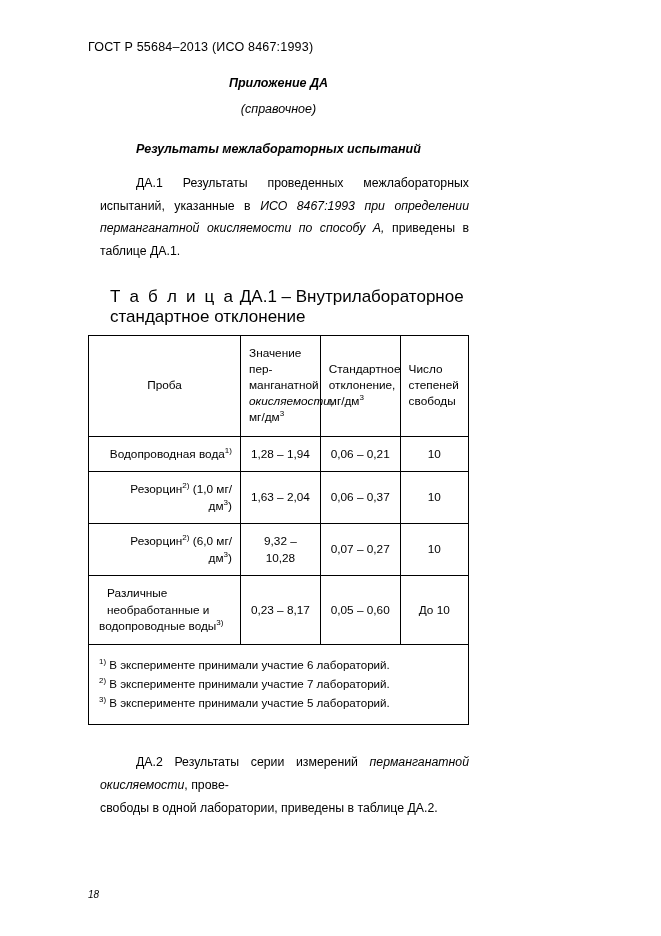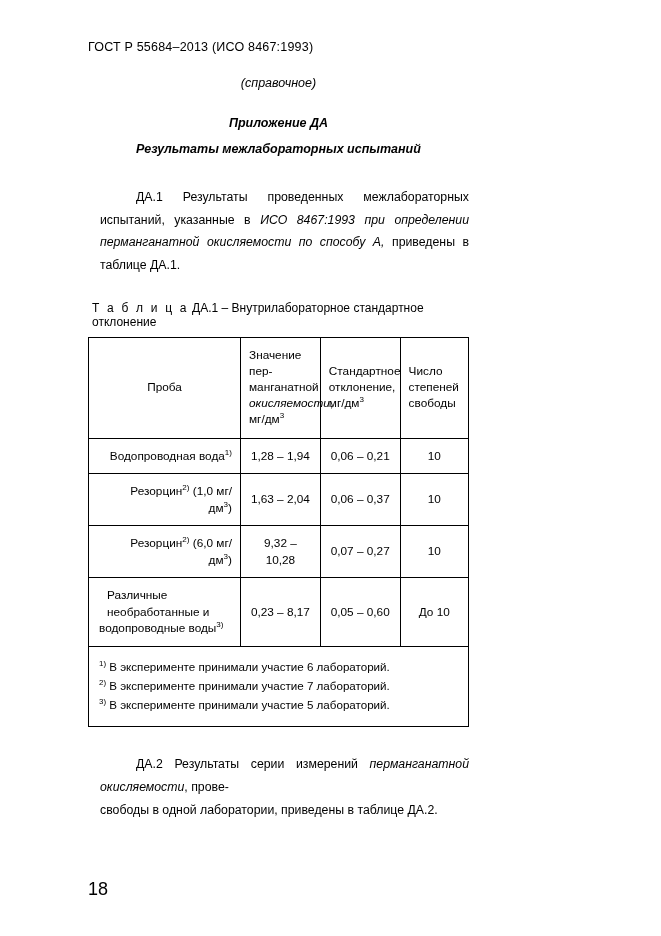--- a/index.html
+++ b/index.html
@@ -43,35 +43,35 @@
   }
   .app-sub {
     font-size: 12.5px;
     font-style: italic;
     margin-bottom: 26px;
   }
   .results-title {
     font-size: 12.5px;
     font-weight: bold;
     font-style: italic;
-    margin-bottom: 30px;
+    margin-bottom: 16px;
   }
   .para {
     font-size: 12.3px;
     line-height: 1.85;
     text-align: justify;
     margin: 0 0 4px 12px;
   }
   .para .indent {
     display: inline-block;
     width: 36px;
   }
   .table-caption {
-    font-size: 12px;
-    margin: 24px 0 8px 4px;
+    font-size: 17px;
+    margin: 24px 0 8px 22px;
   }
   .table-caption .spaced {
     letter-spacing: 2.2px;
   }
   table.data {
     border-collapse: collapse;
     width: 100%;
     table-layout: fixed;
     font-size: 11.8px;
   }
@@ -116,32 +116,33 @@
   .note-line {
     white-space: nowrap;
   }
   .para-after {
     margin-top: 26px;
   }
   .page-number {
     position: absolute;
     left: 88px;
     bottom: 36px;
-    font-size: 18px;
+    font-size: 10px;
+    font-style: italic;
   }
 </style>
 </head>
 <body>
 
 <div class="page">
 
   <div class="header">ГОСТ Р 55684–2013 (ИСО 8467:1993)</div>
 
+  <div class="center app-title">Приложение ДА</div>
   <div class="center app-sub">(справочное)</div>
-  <div class="center app-title">Приложение ДА</div>
   <div class="center results-title">Результаты межлабораторных испытаний</div>
 
   <p class="para">
     <span class="indent"></span><span>ДА.1 Результаты проведенных межлабораторных испытаний, указанные в </span><span class="italic">ИСО 8467:1993 при определении перманганатной окисляемости по способу А,</span><span> приведены в таблице ДА.1.</span>
   </p>
 
   <div class="table-caption">
     <span class="spaced">Т а б л и ц а</span><span> ДА.1 – Внутрилабораторное стандартное отклонение</span>
   </div>
 

